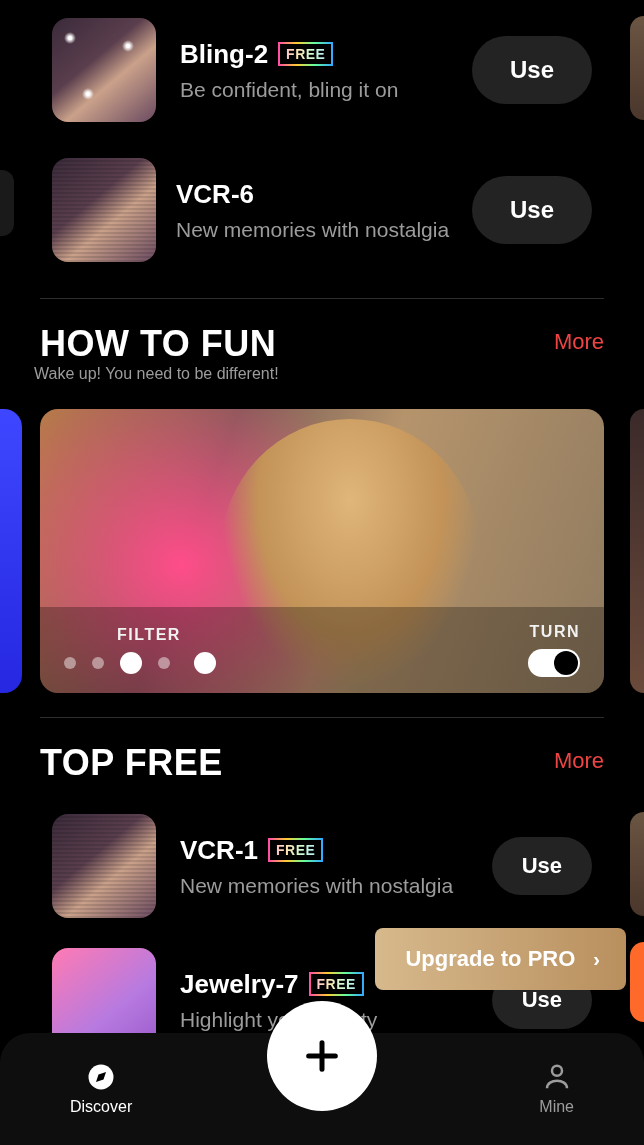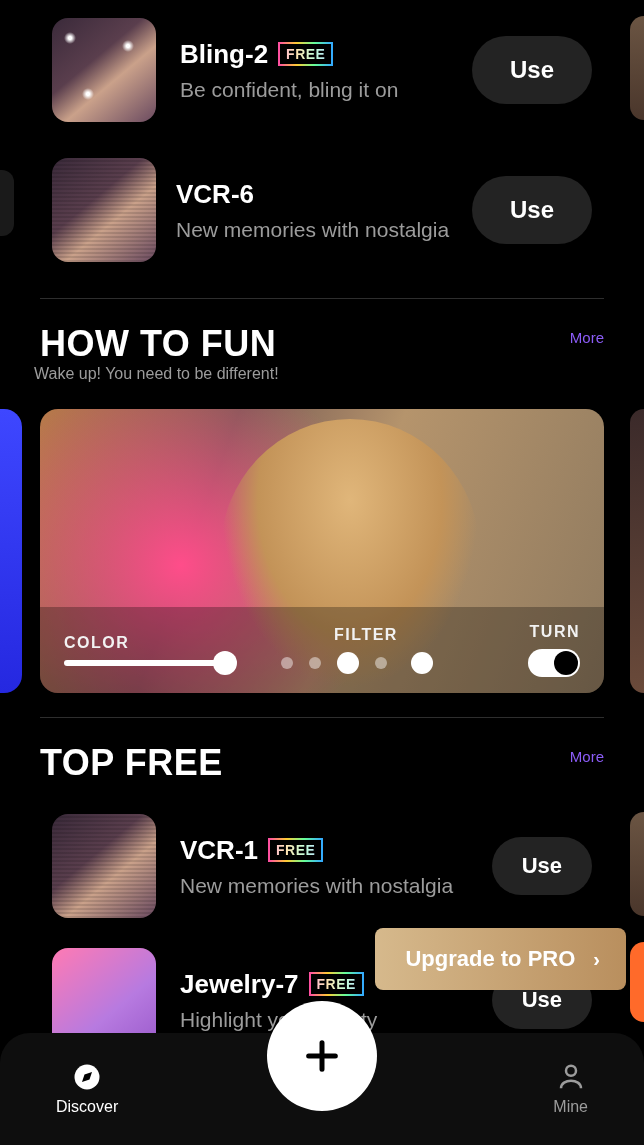--- a/index.html
+++ b/index.html
@@ -21,21 +21,21 @@
 
   
   .peek-right { position: absolute; right: 0; width: 14px; height: 104px; border-radius: 16px 0 0 16px; background: linear-gradient(180deg,#6b5543,#4a362b); }
 
   hr.sep { border: none; border-top: 1px solid #2e2e2e; margin: 24px 40px; }
 
   
   .section-head { padding: 0 40px; display: flex; justify-content: space-between; align-items: flex-start; }
   .section-title { font-size: 36px; font-weight: 800; letter-spacing: .5px; }
   .section-sub { font-size: 16px; color: #9c9c9c; padding: 0 34px; }
-  .more-link { font-size: 15px; color: #8b5cf6; cursor: pointer; margin-top: 6px; text-align: right; }
+  .more-link { font-size: 22px; color: #ef4444; cursor: pointer; margin-top: 6px; text-align: right; }
 
   
   .hero-wrap { margin-top: 26px; padding: 0 40px; position: relative; }
   .hero-card { position: relative; width: 100%; height: 284px; border-radius: 18px; overflow: hidden; background: radial-gradient(circle at 25% 55%, #ff4d8a 0%, rgba(255,77,138,0) 45%), linear-gradient(110deg, #b87a4a 0%, #7a5b53 30%, #b5946c 55%, #8f7a5f 100%); }
   .hero-card .figure { position: absolute; left: 180px; top: 10px; width: 260px; height: 270px; background: radial-gradient(ellipse at 50% 30%, #e0b67a 0%, #c39358 50%, rgba(0,0,0,0) 70%); border-radius: 50%; }
   .hero-overlay { position: absolute; left: 0; right: 0; bottom: 0; height: 86px; background: rgba(0,0,0,.28); display: flex; align-items: center; justify-content: space-between; padding: 0 24px; }
   .ctrl-group { display: flex; flex-direction: column; gap: 8px; }
   .ctrl-label { font-size: 16px; font-weight: 700; letter-spacing: 1.5px; color: #f2f2f2; }
   .slider-track { position: relative; width: 168px; height: 6px; background: #fff; border-radius: 3px; }
   .slider-thumb { position: absolute; top: 50%; width: 24px; height: 24px; background: #fff; border-radius: 50%; transform: translate(-50%, -50%); }
@@ -45,21 +45,21 @@
   .toggle { width: 52px; height: 28px; background: #fff; border-radius: 14px; position: relative; }
   .toggle .knob { position: absolute; top: 2px; right: 2px; width: 24px; height: 24px; background: #000; border-radius: 50%; }
   .hero-peek-left { position: absolute; left: 0; top: 0; width: 22px; height: 284px; border-radius: 0 18px 18px 0; background: linear-gradient(180deg,#3e47ff,#2528e0); z-index: -0; }
   .hero-peek-right { position: absolute; right: 0; top: 0; width: 14px; height: 284px; border-radius: 18px 0 0 18px; background: linear-gradient(180deg,#3b2a2a,#6a4a3a); }
 
   
   .upgrade-pill { position: absolute; right: 18px; top: 928px; background: linear-gradient(90deg,#d6b98c,#b98f5e); color: #fff; font-weight: 600; font-size: 22px; padding: 18px 26px 18px 30px; border-radius: 8px; display: flex; align-items: center; gap: 18px; cursor: pointer; }
   .chev { font-size: 20px; }
 
   
-  .bottom-nav { position: absolute; left: 0; right: 0; bottom: 0; height: 112px; background: #0e0e0e; border-radius: 30px 30px 0 0; display: flex; align-items: center; justify-content: space-between; padding: 0 56px; }
+  .bottom-nav { position: absolute; left: 0; right: 0; bottom: 0; height: 112px; background: #0e0e0e; border-radius: 30px 30px 0 0; display: flex; align-items: center; justify-content: space-between; padding: 0 70px; }
   .nav-item { display: flex; flex-direction: column; align-items: center; gap: 6px; color: #9c9c9c; cursor: pointer; }
   .nav-item.active { color: #fff; }
   .nav-icon { width: 30px; height: 30px; }
   .nav-label { font-size: 16px; }
   .fab { position: absolute; left: 50%; bottom: 34px; transform: translateX(-50%); width: 110px; height: 110px; background: #fff; border-radius: 50%; display: flex; align-items: center; justify-content: center; cursor: pointer; }
   .fab svg { width: 40px; height: 40px; }
 
   .filters-top { position: relative; padding-top: 6px; }
   .topfree-rows { position: relative; margin-top: 18px; }
 
@@ -110,26 +110,20 @@
     <div class="section-title">HOW TO FUN</div>
     <div class="more-link">More</div>
   </div>
   <div class="section-sub">Wake up! You need to be different!</div>
 
   <div class="hero-wrap">
     <div class="hero-peek-left"></div>
     <div class="hero-card">
       <div class="figure"></div>
       <div class="hero-overlay">
-        <div class="ctrl-group">
-          <span class="ctrl-label">COLOR</span>
-          <div class="slider-track">
-            <div class="slider-thumb" style="left:96%;"></div>
-          </div>
-        </div>
         <div class="ctrl-group" style="align-items:center;">
           <span class="ctrl-label">FILTER</span>
           <div class="dots-row">
             <span class="dot"></span>
             <span class="dot"></span>
             <span class="dot active"></span>
             <span class="dot"></span>
             <span class="dot active" style="margin-left:8px;"></span>
           </div>
         </div>

